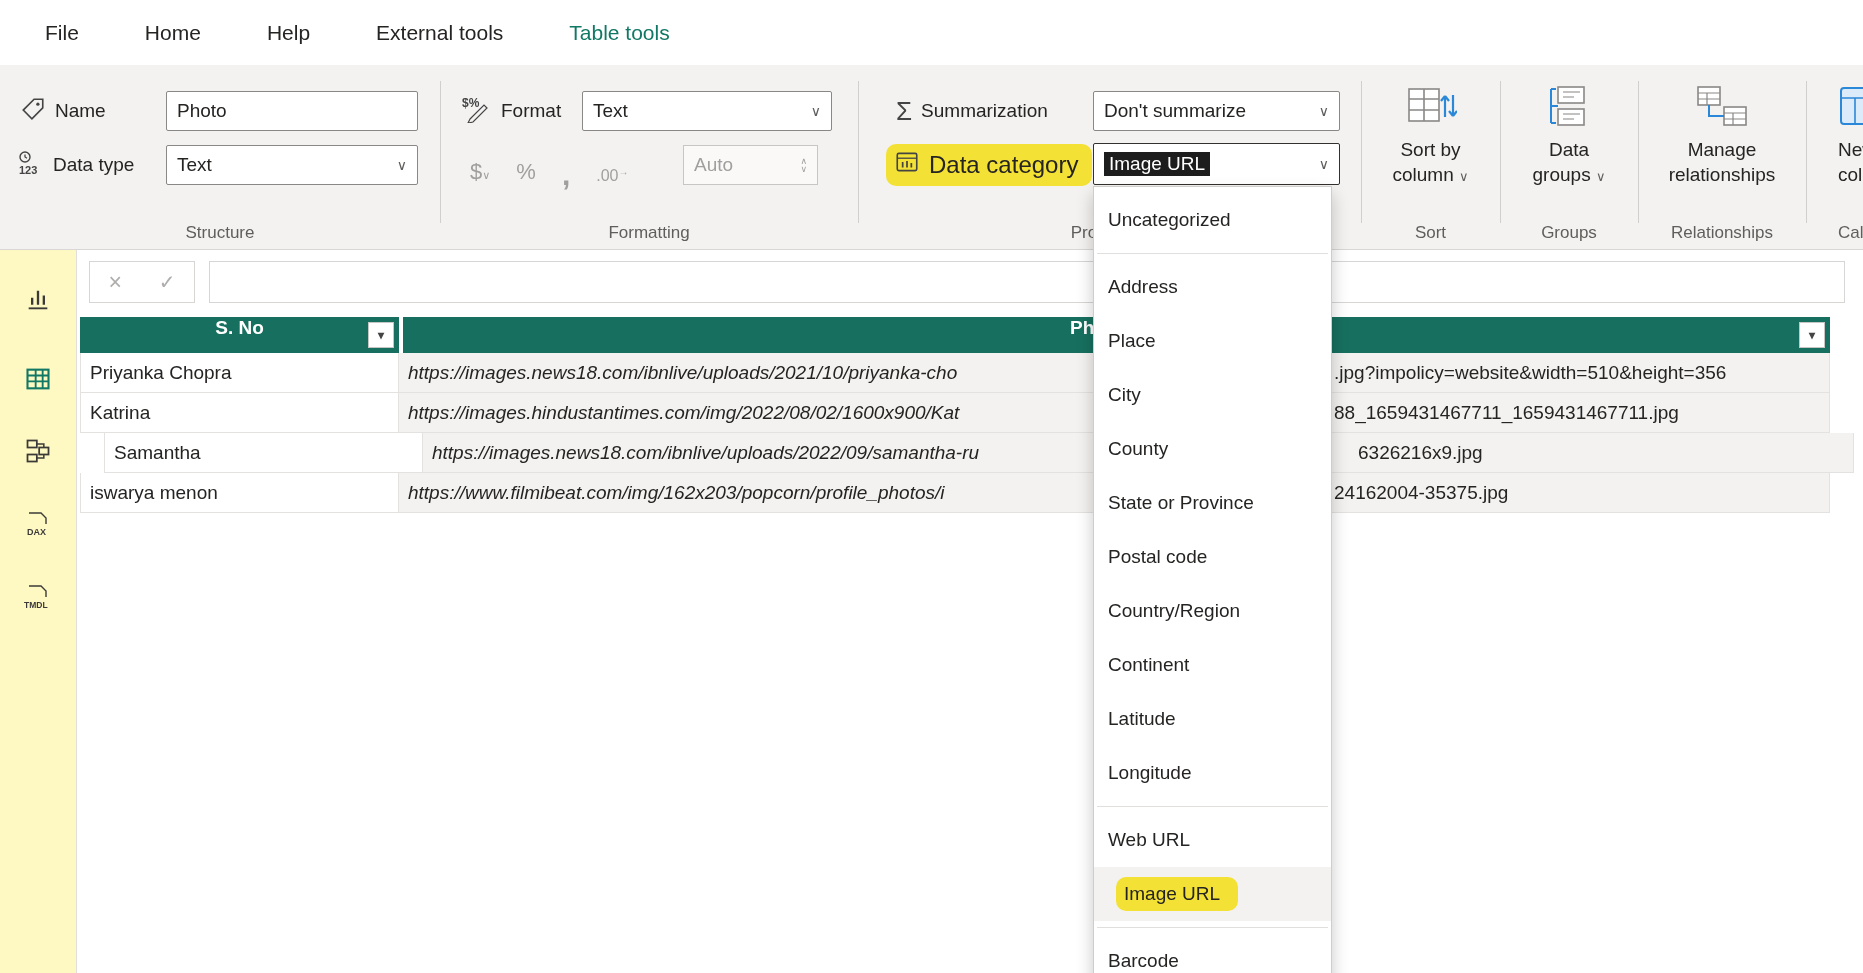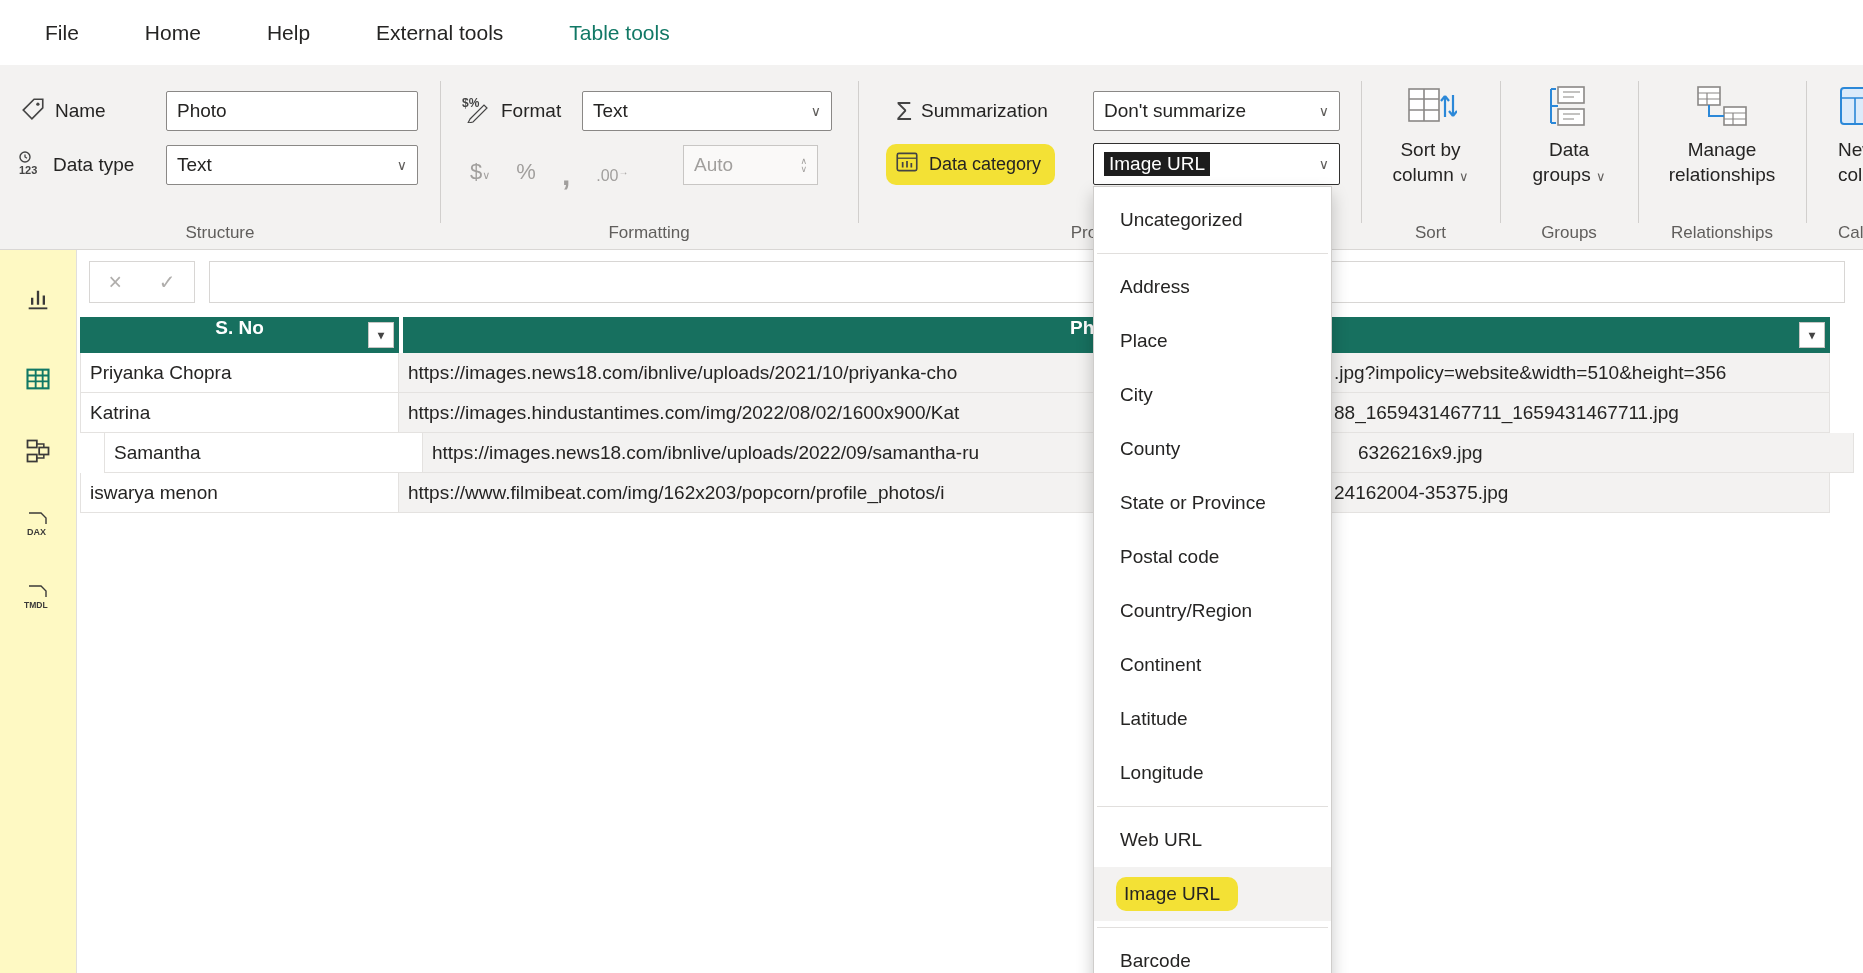--- a/index.html
+++ b/index.html
@@ -29,36 +29,36 @@
   .grp-label { position:absolute; bottom:7px; left:0; width:100%; text-align:center;
                font-size:17px; color:#605e5c; white-space:nowrap; }
   .fmt-icons { position:absolute; display:flex; align-items:flex-end; gap:26px;
                color:#a19f9d; font-size:22px; }
   .autofield { position:absolute; height:40px; border:1px solid #c8c6c4; background:#faf9f8;
                color:#a19f9d; font-size:19px; display:flex; align-items:center;
                justify-content:space-between; padding:0 10px; }
   .spin { display:flex; flex-direction:column; font-size:9px; line-height:8px; color:#a19f9d; }
   .marker { background:#f3e135; border-radius:10px; }
   .dc-label { position:absolute; display:flex; align-items:center; gap:9px;
-              font-size:18px; padding:5px 14px 5px 8px; }
+              font-size:24px; padding:5px 14px 5px 8px; }
   .combo { position:absolute; height:42px; background:#fff; border:1px solid #323130;
            border-radius:2px; display:flex; align-items:center; justify-content:space-between;
            padding:0 10px; font-size:19px; cursor:pointer; }
   .combo .sel-text { background:#1d1d1d; color:#fff; padding:1px 5px; }
   .bigbtn { position:absolute; top:16px; left:0; width:100%; display:flex; flex-direction:column;
             align-items:center; gap:7px; cursor:pointer; }
   .bicon { height:50px; display:flex; align-items:center; justify-content:center; }
   .btext { font-size:19px; text-align:center; line-height:1.3; white-space:nowrap; }
   .mini-chev { color:#605e5c; font-size:13px; }
 
   
   .menu { position:absolute; left:1093px; top:186px; width:239px; height:810px; z-index:60;
           background:#fff; border:1px solid #cfcdcb; box-shadow:0 8px 16px rgba(0,0,0,.22);
           padding-top:6px; }
-  .menu-item { height:54px; display:flex; align-items:center; padding-left:26px;
+  .menu-item { height:54px; display:flex; align-items:center; padding-left:14px;
                font-size:19px; color:#252423; cursor:pointer; white-space:nowrap; }
   .menu-item--hl { background:#f3f2f1; padding-left:22px; }
   .menu-item--hl .marker { padding:6px 18px 6px 8px; }
   .menu-sep { height:13px; position:relative; }
   .menu-sep::after { content:""; position:absolute; left:3px; right:3px; top:6px;
                      border-top:1px solid #e1dfdd; }
 
   
   .sidebar { position:absolute; left:0; top:250px; width:77px; height:723px; background:#fef9c3;
              border-right:1px solid #e1dfdd; }
@@ -82,21 +82,21 @@
   .th--photo .hlabel { position:absolute; left:667px; }
   .filterbtn { position:absolute; right:5px; top:5px; width:26px; height:26px; background:#fff;
                border:1px solid #c8c6c4; display:flex; align-items:center; justify-content:center;
                font-size:12px; color:#444; cursor:pointer; }
   .trow { position:absolute; left:80px; height:40px; display:flex; font-size:19px; }
   .td-name { width:319px; background:#fff; border-left:1px solid #e4e2e0;
              border-right:1px solid #e4e2e0; border-bottom:1px solid #e4e2e0;
              display:flex; align-items:center; padding-left:9px; }
   .td-url { width:1431px; background:#f3f2f1; border-right:1px solid #e4e2e0;
             border-bottom:1px solid #e4e2e0; position:relative; overflow:hidden; }
-  .url-left { position:absolute; left:9px; top:50%; transform:translateY(-50%); white-space:nowrap; }
+  .url-left { position:absolute; left:9px; top:50%; transform:translateY(-50%); white-space:nowrap;font-style:italic; }
   .url-right { position:absolute; left:935px; top:50%; transform:translateY(-50%); white-space:nowrap; }
 </style>
 </head>
 <body>
 
 <div class="tabbar">
   <div class="tab">
       <span>File</span>
     </div>
   <div class="tab">

